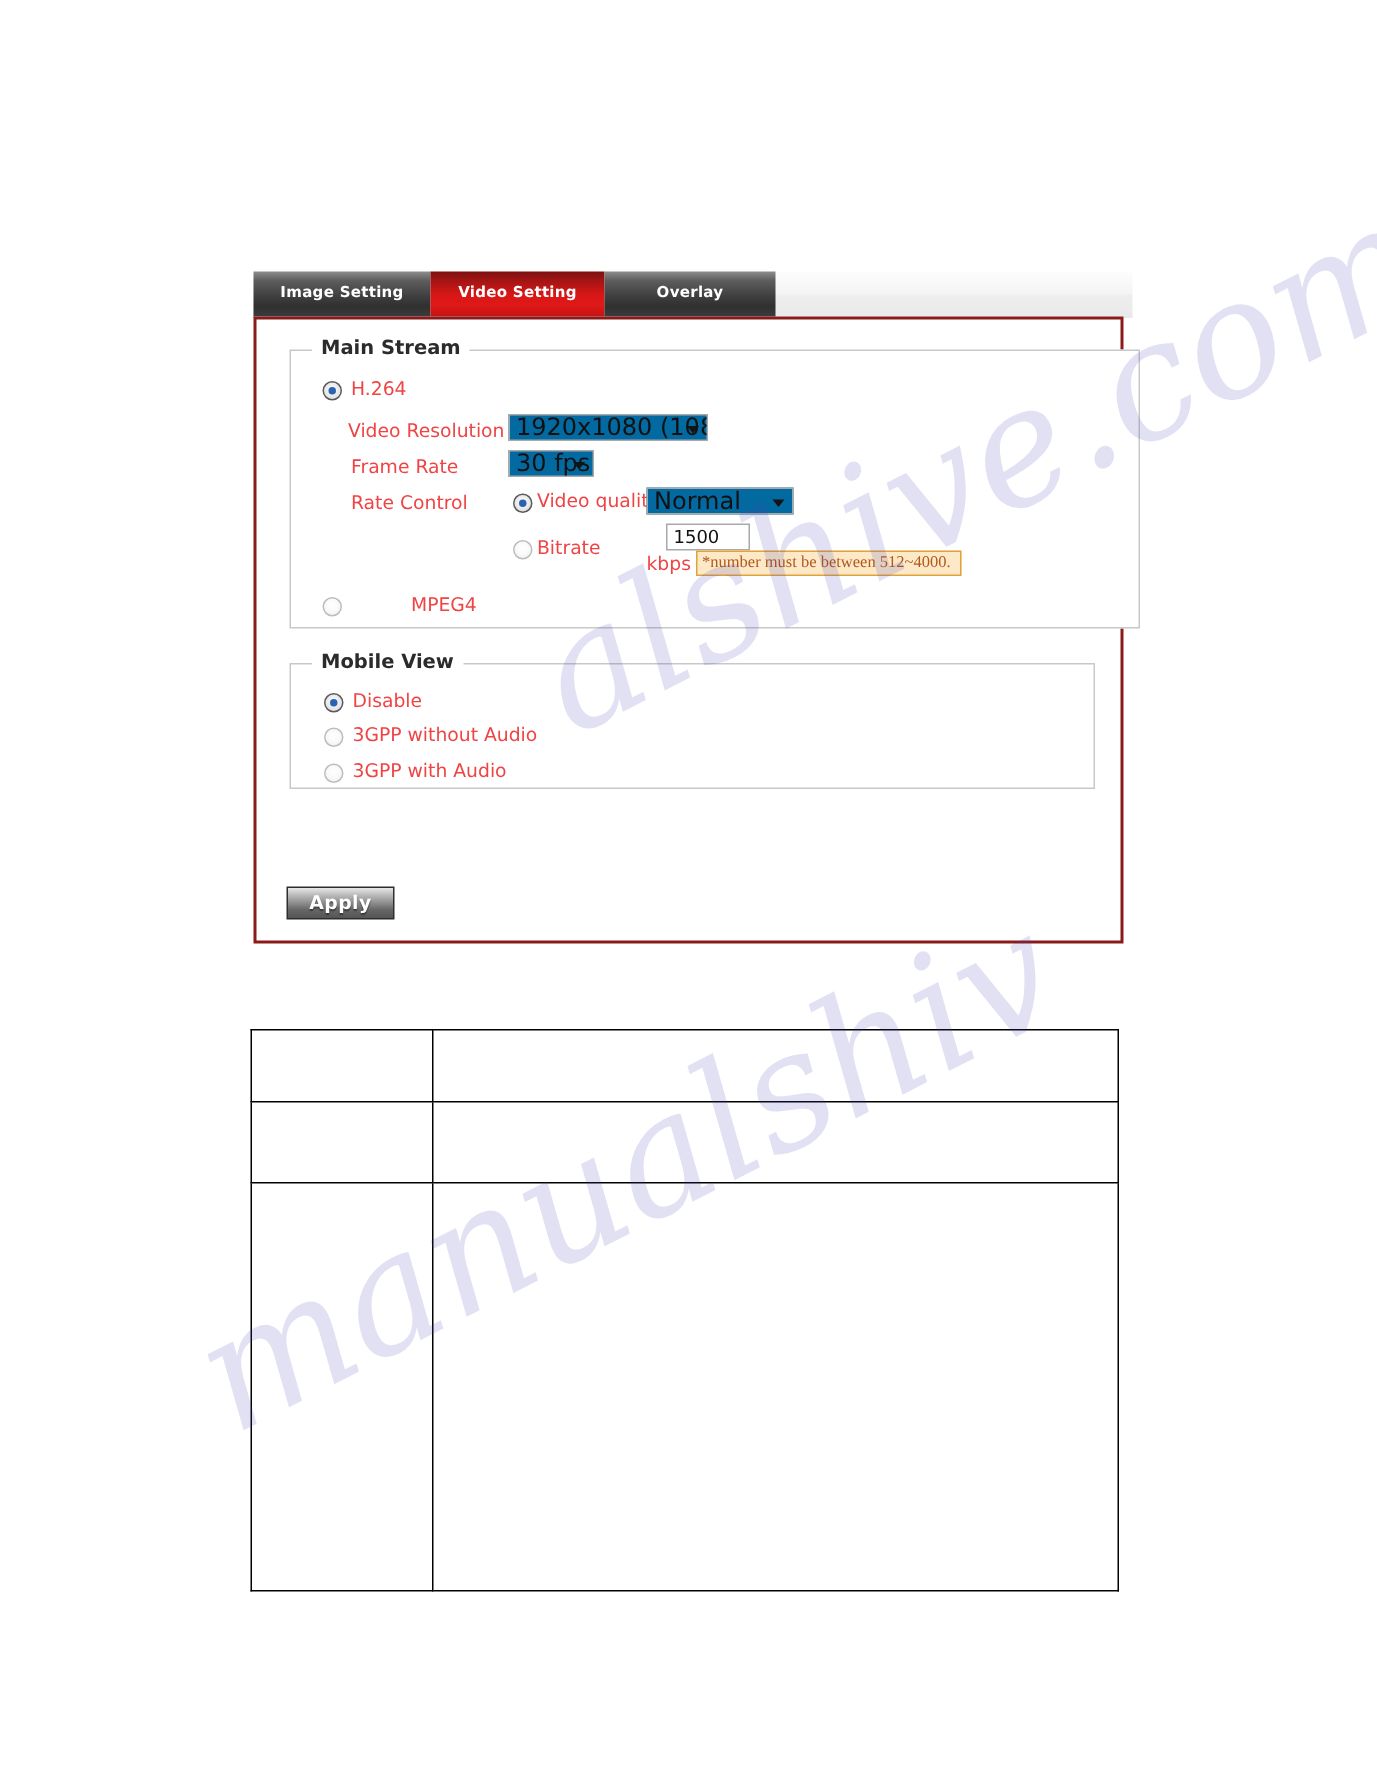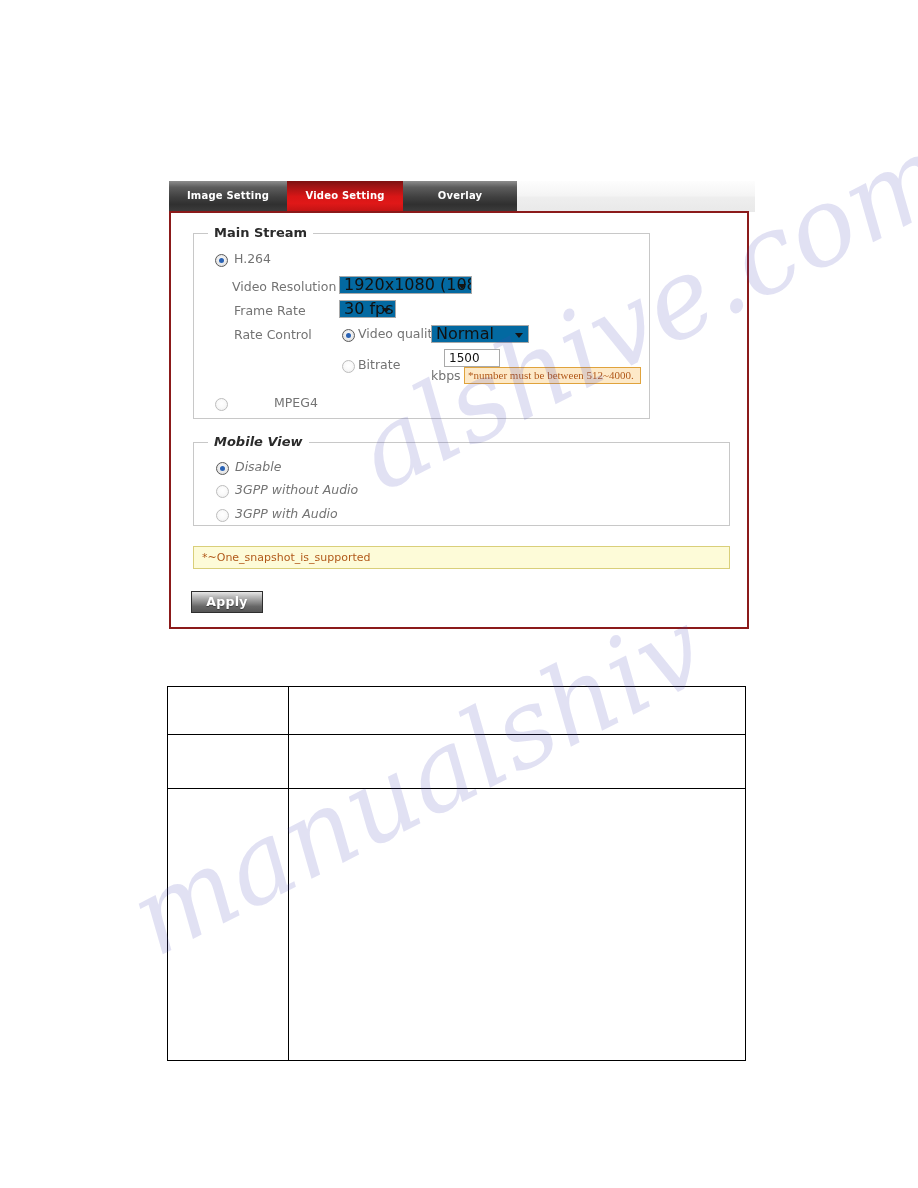--- a/index.html
+++ b/index.html
@@ -89,28 +89,28 @@
     position: absolute;
     top: -9px;
     left: 14px;
     padding: 0 6px;
     background: #ffffff;
     font-size: 13px;
     font-weight: bold;
     color: #2b2b2b;
     white-space: nowrap;
   }
-  #fs-main   { left: 22px;  top: 20px;  width: 457px; height: 186px; }
-  #fs-mobile { left: 22px;  top: 229px; width: 537px; height: 84px; font-style: italic; }
+  #fs-main   { left: 22px;  top: 20px;  width: 567px; height: 186px; }
+  #fs-mobile { left: 22px;  top: 229px; width: 537px; height: 84px; }
 
   
   .lbl {
     position: absolute;
     font-size: 12.5px;
-    color: #737373;
+    color: #ef4444;
     white-space: nowrap;
     text-align: center;
   }
 
   
   .radio {
     position: absolute;
     width: 13px;
     height: 13px;
     border-radius: 50%;
@@ -303,21 +303,20 @@
     <div class="radio on" style="left:22px; top:19px;"></div>
     <div class="lbl" style="left:41px; top:16px;">Disable</div>
 
     <div class="radio off" style="left:22px; top:42px;"></div>
     <div class="lbl" style="left:41px; top:39px;">3GPP without Audio</div>
 
     <div class="radio off" style="left:22px; top:66px;"></div>
     <div class="lbl" style="left:41px; top:63px;">3GPP with Audio</div>
   </div>
 
-  <div id="note">*~One_snapshot_is_supported</div>
 
   <div id="apply">Apply</div>
 </div>
 
 <table id="lowtable">
   <tbody>
     <tr style="height:48px;">
       <td class="col-a"></td>
       <td></td>
     </tr>

